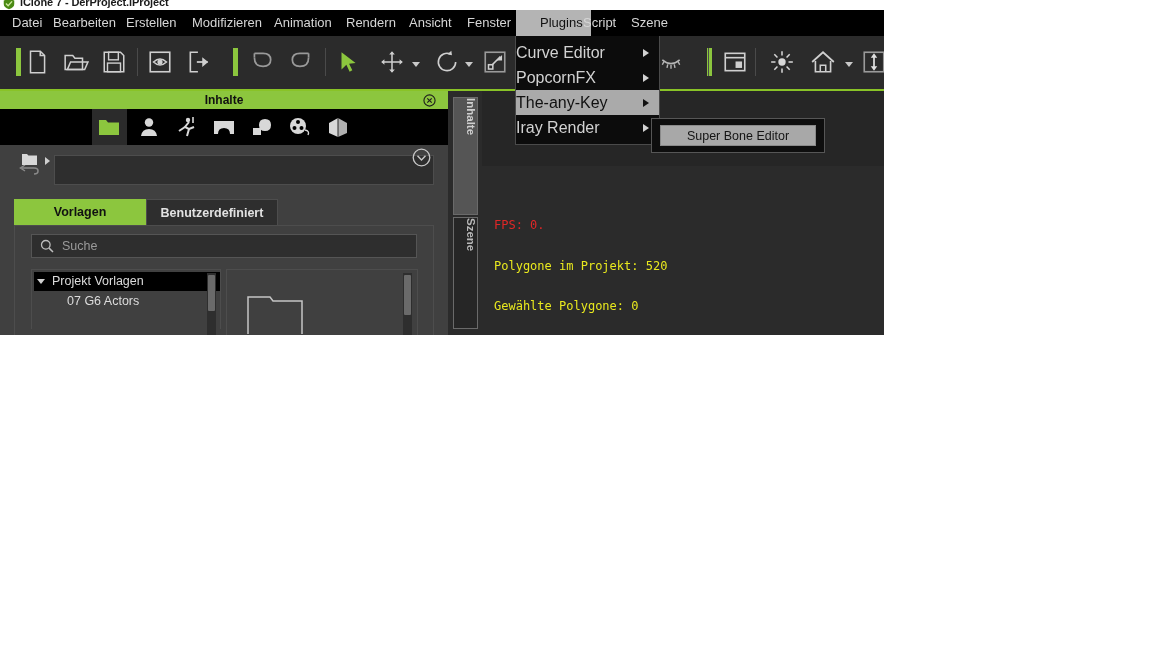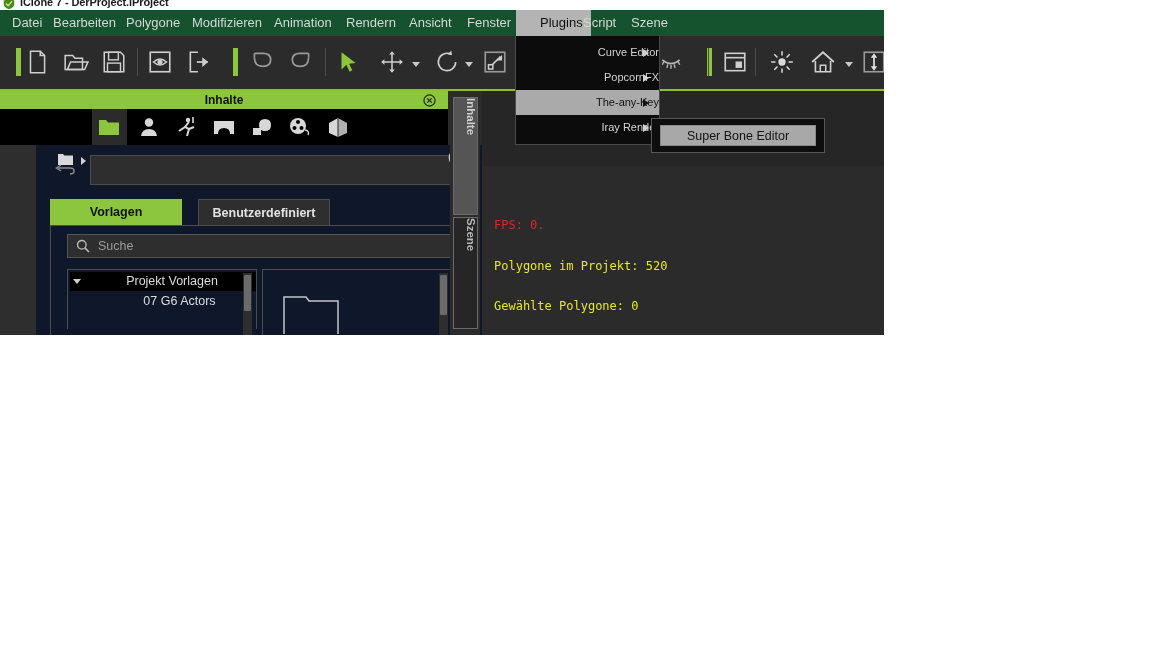--- a/index.html
+++ b/index.html
@@ -43,21 +43,21 @@
     white-space: nowrap;
     font-weight: bold;
     letter-spacing: -0.1px;
   }
 
   
   .menubar {
     position: absolute;
     left: 0; top: 10px;
     width: 884px; height: 26px;
-    background: #14532d;
+    background: #000000;
   }
   .menu-item {
     position: absolute;
     top: 0;
     height: 26px;
     line-height: 26px;
     color: #d6d6d6;
     font-size: 13px;
     padding: 0 8px;
     white-space: nowrap;
@@ -78,22 +78,21 @@
     border: 1px solid #4a4a4a;
     border-top: none;
     padding: 4px 0 4px 0;
     z-index: 50;
   }
   .dd-item {
     position: relative;
     height: 25px;
     line-height: 25px;
     color: #d2d2d2;
-    font-size: 11px;
-    text-align: right;
+    font-size: 16px;
     box-sizing: border-box;
     white-space: nowrap;
   }
   .dd-item.selected {
     background: #aaaaaa;
     color: #111111;
   }
   .dd-arrow {
     position: absolute;
     right: 10px;
@@ -199,22 +198,21 @@
     position: absolute;
     left: 92px; top: 18px;
     width: 35px; height: 36px;
     background: #2b2b2b;
   }
 
   .cp-body {
     position: absolute;
     left: 0; top: 54px;
     width: 448px; height: 190px;
-    background: #0f172a;
-    margin-left: 36px;
+    background: #404040;
   }
 
   .nav-back {
     position: absolute;
     left: 18px; top: 18px;
     width: 22px; height: 18px;
   }
   .path-bar {
     position: absolute;
     left: 54px; top: 10px;
@@ -297,21 +295,20 @@
     color: #9a9a9a;
   }
 
   .tree-pane {
     position: absolute;
     left: 31px; top: 124px;
     width: 190px; height: 60px;
     border: 1px solid #4d4d4d;
     border-bottom: none;
     box-sizing: border-box;
-    text-align: center;
   }
   .tree-row {
     position: absolute;
     left: 0;
     height: 19px; line-height: 19px;
     font-size: 12.5px;
     color: #dcdcdc;
     white-space: nowrap;
     box-sizing: border-box;
   }
@@ -412,21 +409,21 @@
     <svg class="titlebar-icon" viewBox="0 0 16 16">
       <path d="M8 2 L14 4 L14 8 Q14 12 8 14 Q2 12 2 8 L2 4 Z" fill="#4a8a14"></path>
       <path d="M4.5 7.5 L7 10 L11.5 5" stroke="#cfe8a0" stroke-width="1.6" fill="none"></path>
     </svg>
     <div class="titlebar-text">iClone 7 - DerProject.iProject</div>
   </div>
 
   <div class="menubar">
     <div class="menu-item" style="left:4px">Datei</div>
     <div class="menu-item" style="left:45px">Bearbeiten</div>
-    <div class="menu-item" style="left:118px">Polygone</div>
+    <div class="menu-item" style="left:118px">Erstellen</div>
     <div class="menu-item" style="left:184px">Modifizieren</div>
     <div class="menu-item" style="left:266px">Animation</div>
     <div class="menu-item" style="left:338px">Rendern</div>
     <div class="menu-item" style="left:401px">Ansicht</div>
     <div class="menu-item" style="left:459px">Fenster</div>
     <div class="menu-item active" style="left:516px">Plugins</div>
     <div class="menu-item" style="left:575px">Script</div>
     <div class="menu-item" style="left:623px">Szene</div>
   </div>
 
@@ -588,21 +585,21 @@
       </svg>
 
       <div class="path-bar"></div>
       <svg class="path-folder" viewBox="0 0 15 13">
         <path d="M0 12 V1 h5 l1.4 1.6 H15 V12 Z" fill="#d8d8d8"></path>
       </svg>
       <div class="path-caret"></div>
 
       <div class="tabs-row">
         <div class="ftab on" style="left:14px;width:132px">Vorlagen</div>
-        <div class="ftab off" style="left:162px;width:132px">Benutzerdefiniert</div>
+        <div class="ftab off" style="left:146px;width:132px">Benutzerdefiniert</div>
       </div>
       <svg class="tab-expand" viewBox="0 0 19 19">
         <circle cx="9.5" cy="9.5" r="8.3" fill="none" stroke="#c8c8c8" stroke-width="1.3"></circle>
         <path d="M5.5 7.8 L9.5 12 L13.5 7.8" fill="none" stroke="#c8c8c8" stroke-width="1.4"></path>
       </svg>
 
       <div class="panel-box"></div>
 
       <div class="search-box"></div>
       <svg class="search-icon" viewBox="0 0 14 14">

